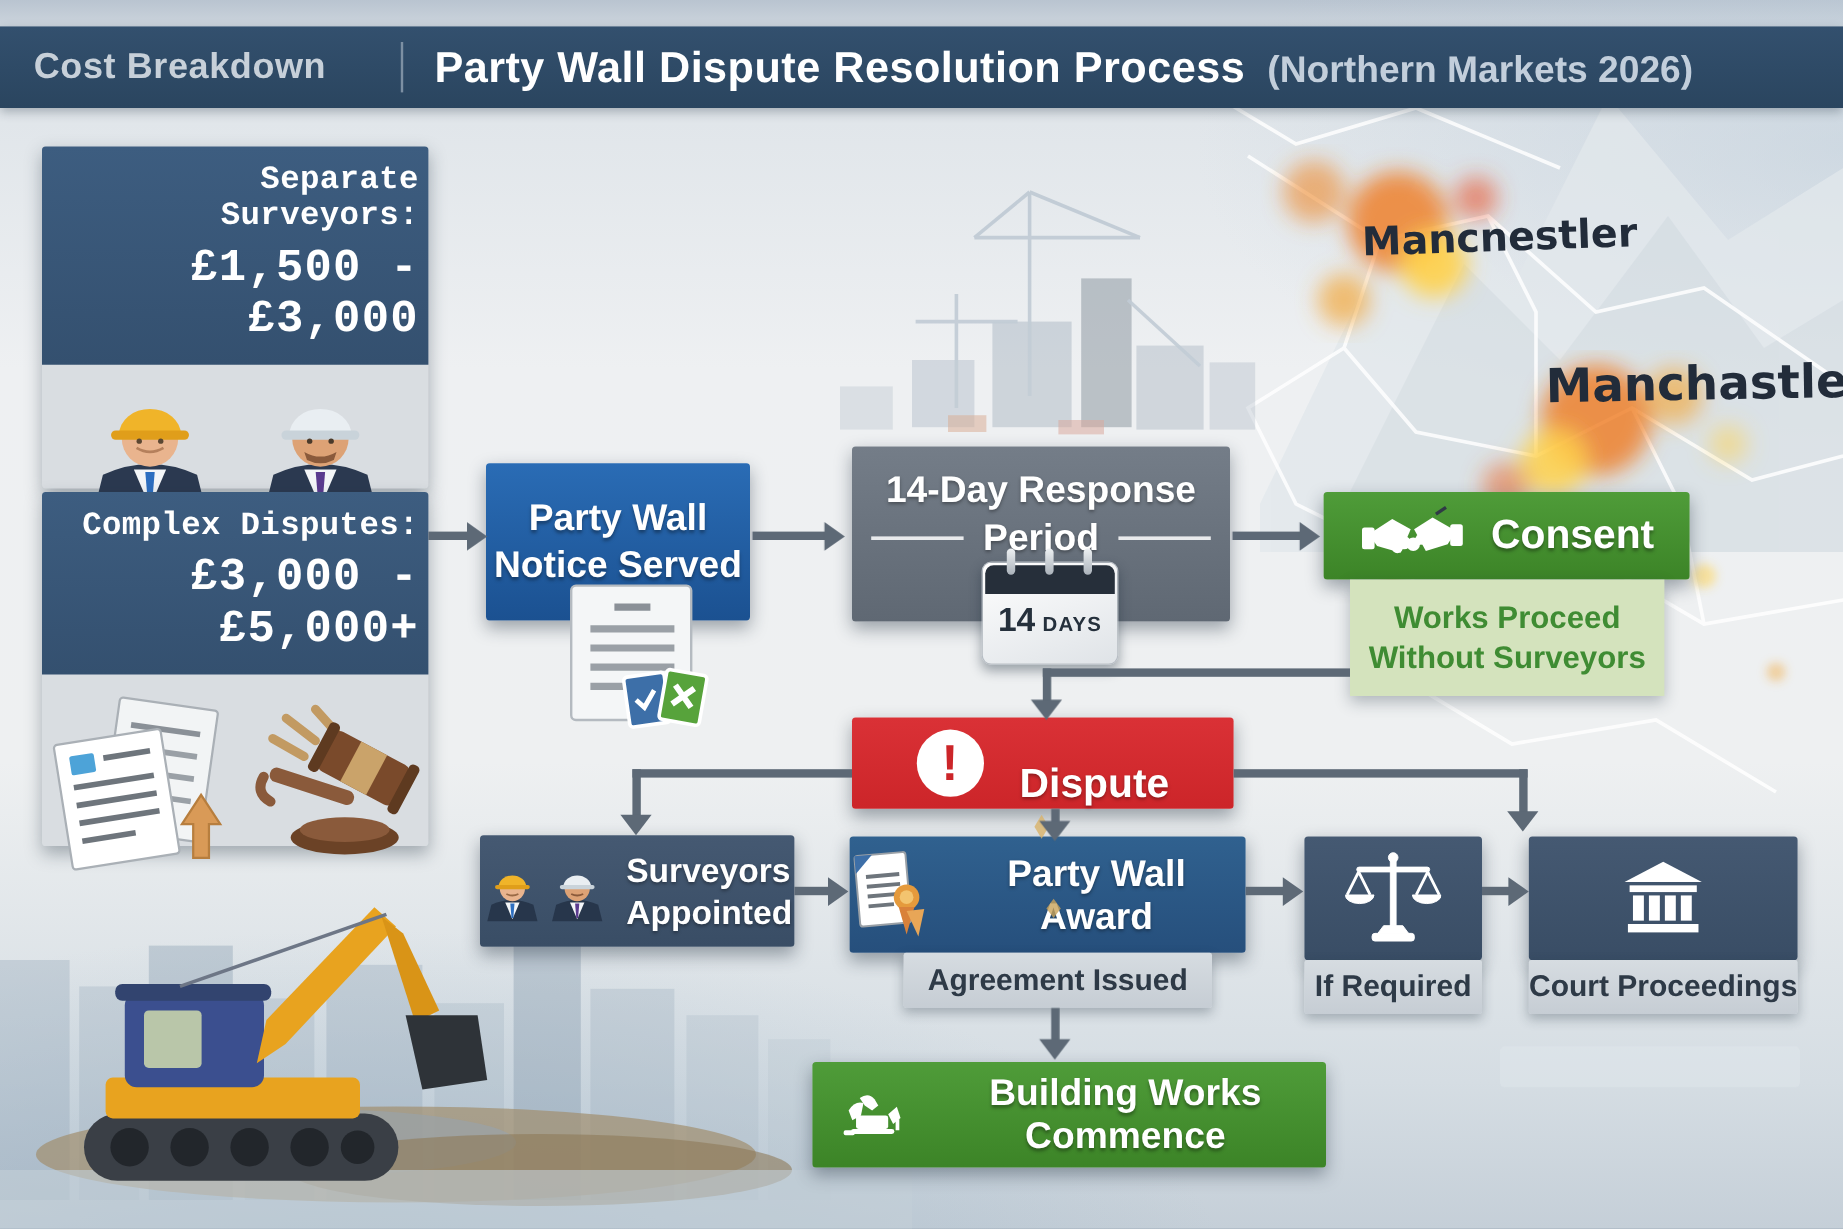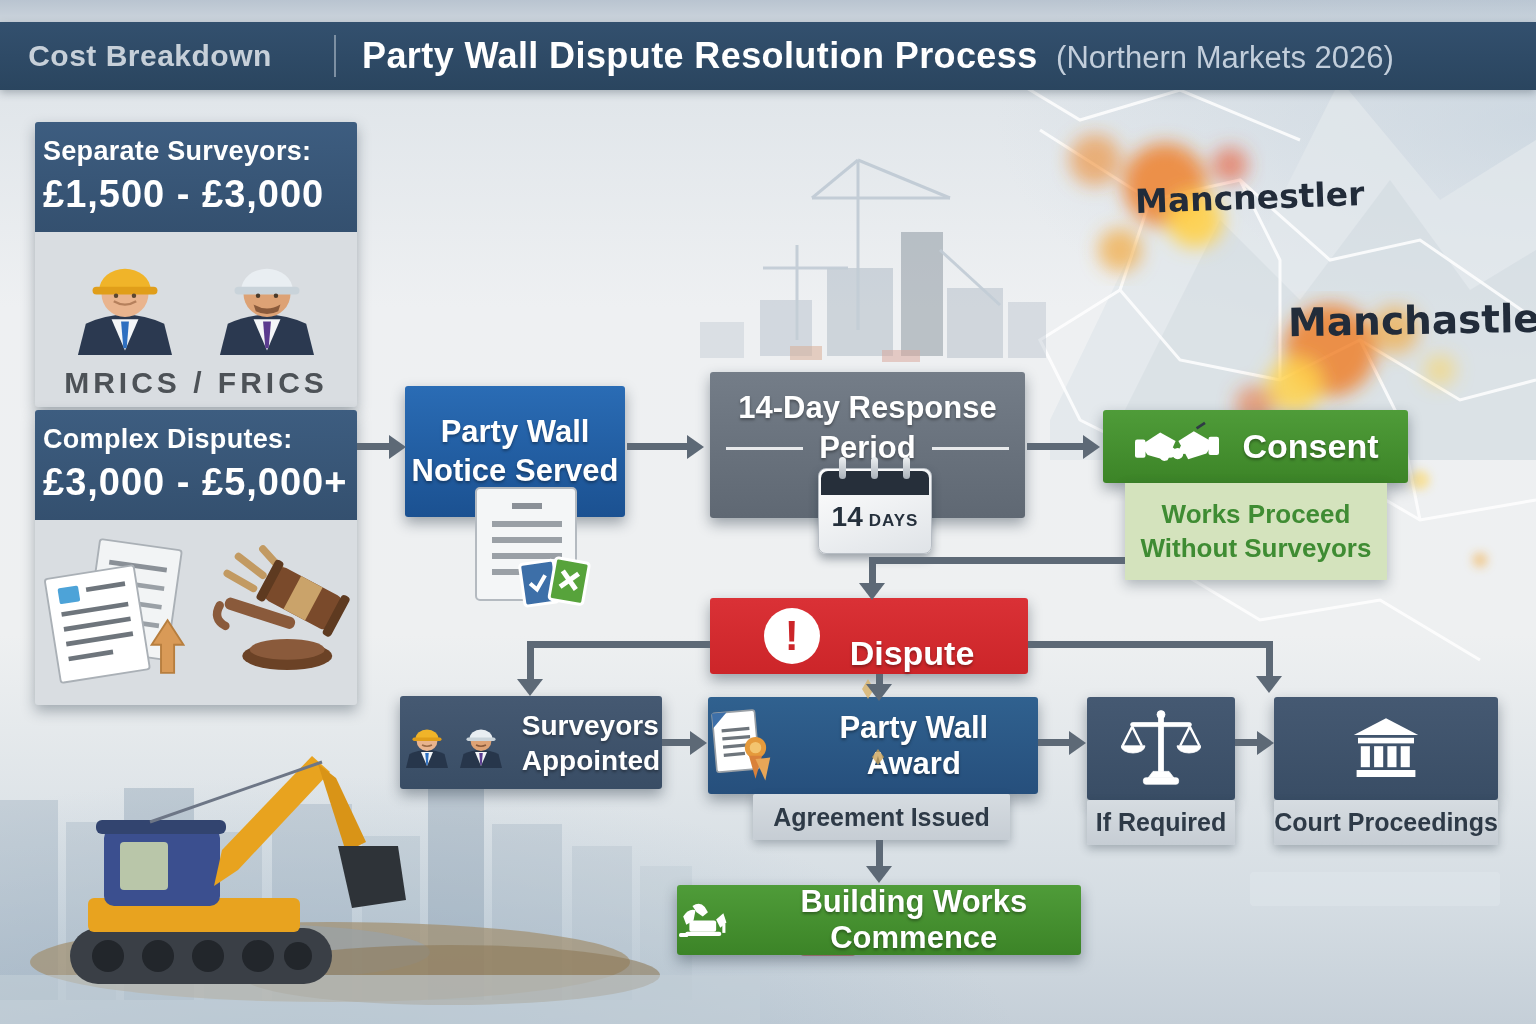--- a/index.html
+++ b/index.html
@@ -11,26 +11,26 @@
       radial-gradient(900px 420px at 100% 12%, rgba(190,205,218,.55), rgba(190,205,218,0) 60%),
       linear-gradient(180deg,#b9c4d0 0%,#dde3e8 4%,#eef0f2 30%,#eef0f1 62%,#d5dde3 88%,#c5cfd8 100%);
   }
   
   .topbar{position:absolute;left:0;top:22px;width:1536px;height:68px;
     background:linear-gradient(180deg,#33506e,#2a455f);
     display:flex;align-items:center;box-shadow:0 3px 8px rgba(30,45,60,.3);}
   .topbar .section{width:300px;text-align:center;font-size:30px;font-weight:bold;color:#c7d0d9;letter-spacing:.5px;}
   .topbar .vline{width:2px;height:42px;background:#7d90a3;margin:0 26px 0 34px;}
   .topbar .title{font-size:36px;font-weight:bold;color:#ffffff;letter-spacing:.4px;}
-  .topbar .subtitle{font-size:31px;font-weight:400;color:#c2cedb;margin-left:14px;margin-top:12px;}
+  .topbar .subtitle{font-size:31px;font-weight:700;color:#c2cedb;margin-left:14px;margin-top:12px;}
   
   .card{position:absolute;left:35px;width:322px;background:#d9dde1;border-radius:3px;
     box-shadow:0 6px 14px rgba(30,45,60,.35);}
-  .card .chead{background:linear-gradient(180deg,#3d5d80,#34506f);color:#fff;text-align:left;
-    padding:14px 8px 16px;border-radius:3px 3px 0 0;}
+  .card .chead{background:linear-gradient(180deg,#3d5d80,#34506f);color:#fff;text-align:right;
+    padding:14px 8px 16px;border-radius:3px 3px 0 0;font-family:Liberation Mono, monospace;}
   .card .ctitle{font-size:27px;font-weight:600;letter-spacing:.3px;}
   .card .cprice{font-size:38px;font-weight:bold;margin-top:6px;letter-spacing:1px;}
   .card .cbody{display:flex;align-items:center;justify-content:center;}
   .credentials{font-size:30px;font-weight:bold;color:#4d5257;letter-spacing:4px;text-align:center;padding:6px 0 14px;}
   
   .node{position:absolute;display:flex;align-items:center;justify-content:center;
     border-radius:3px;box-shadow:0 6px 14px rgba(30,45,60,.4);color:#fff;}
   .node .t{text-shadow:0 2px 3px rgba(0,0,0,.35);font-weight:bold;text-align:center;}
   .blue{background:linear-gradient(180deg,#2a6cb5,#1b5191);}
   .gray{background:linear-gradient(180deg,#747d88,#5f6873);}
@@ -426,21 +426,21 @@
         <rect x="52" y="42" width="13" height="30"></rect>
         <rect x="71" y="42" width="13" height="30"></rect>
         <rect x="8" y="76" width="84" height="10"></rect>
       </g>
     </svg>
   </div>
   <div class="caption" style="left:1274px;top:800px;width:224px;height:45px;font-size:25px;">
     <span>Court Proceedings</span>
   </div>
 
-  <div class="node greenbox" style="left:677px;top:885px;width:404px;height:70px;gap:18px;">
+  <div class="node greenbox" style="left:677px;top:885px;width:404px;height:88px;gap:18px;padding-left:24px;">
     <svg width="62" height="46" viewBox="0 0 100 74">
       <g fill="#ffffff">
         <path d="M30,10 q14,-10 24,2 l6,10 -10,8 -12,-8 z"></path>
         <path d="M12,30 q10,-16 24,-12 l-4,20 -14,8 z"></path>
         <rect x="24" y="38" width="52" height="22" rx="4"></rect>
         <rect x="16" y="60" width="70" height="8" rx="4"></rect>
         <rect x="4" y="62" width="18" height="8" rx="3"></rect>
         <polygon points="76,36 90,24 96,42 84,52"></polygon>
         <rect x="88" y="44" width="6" height="18"></rect>
       </g>

